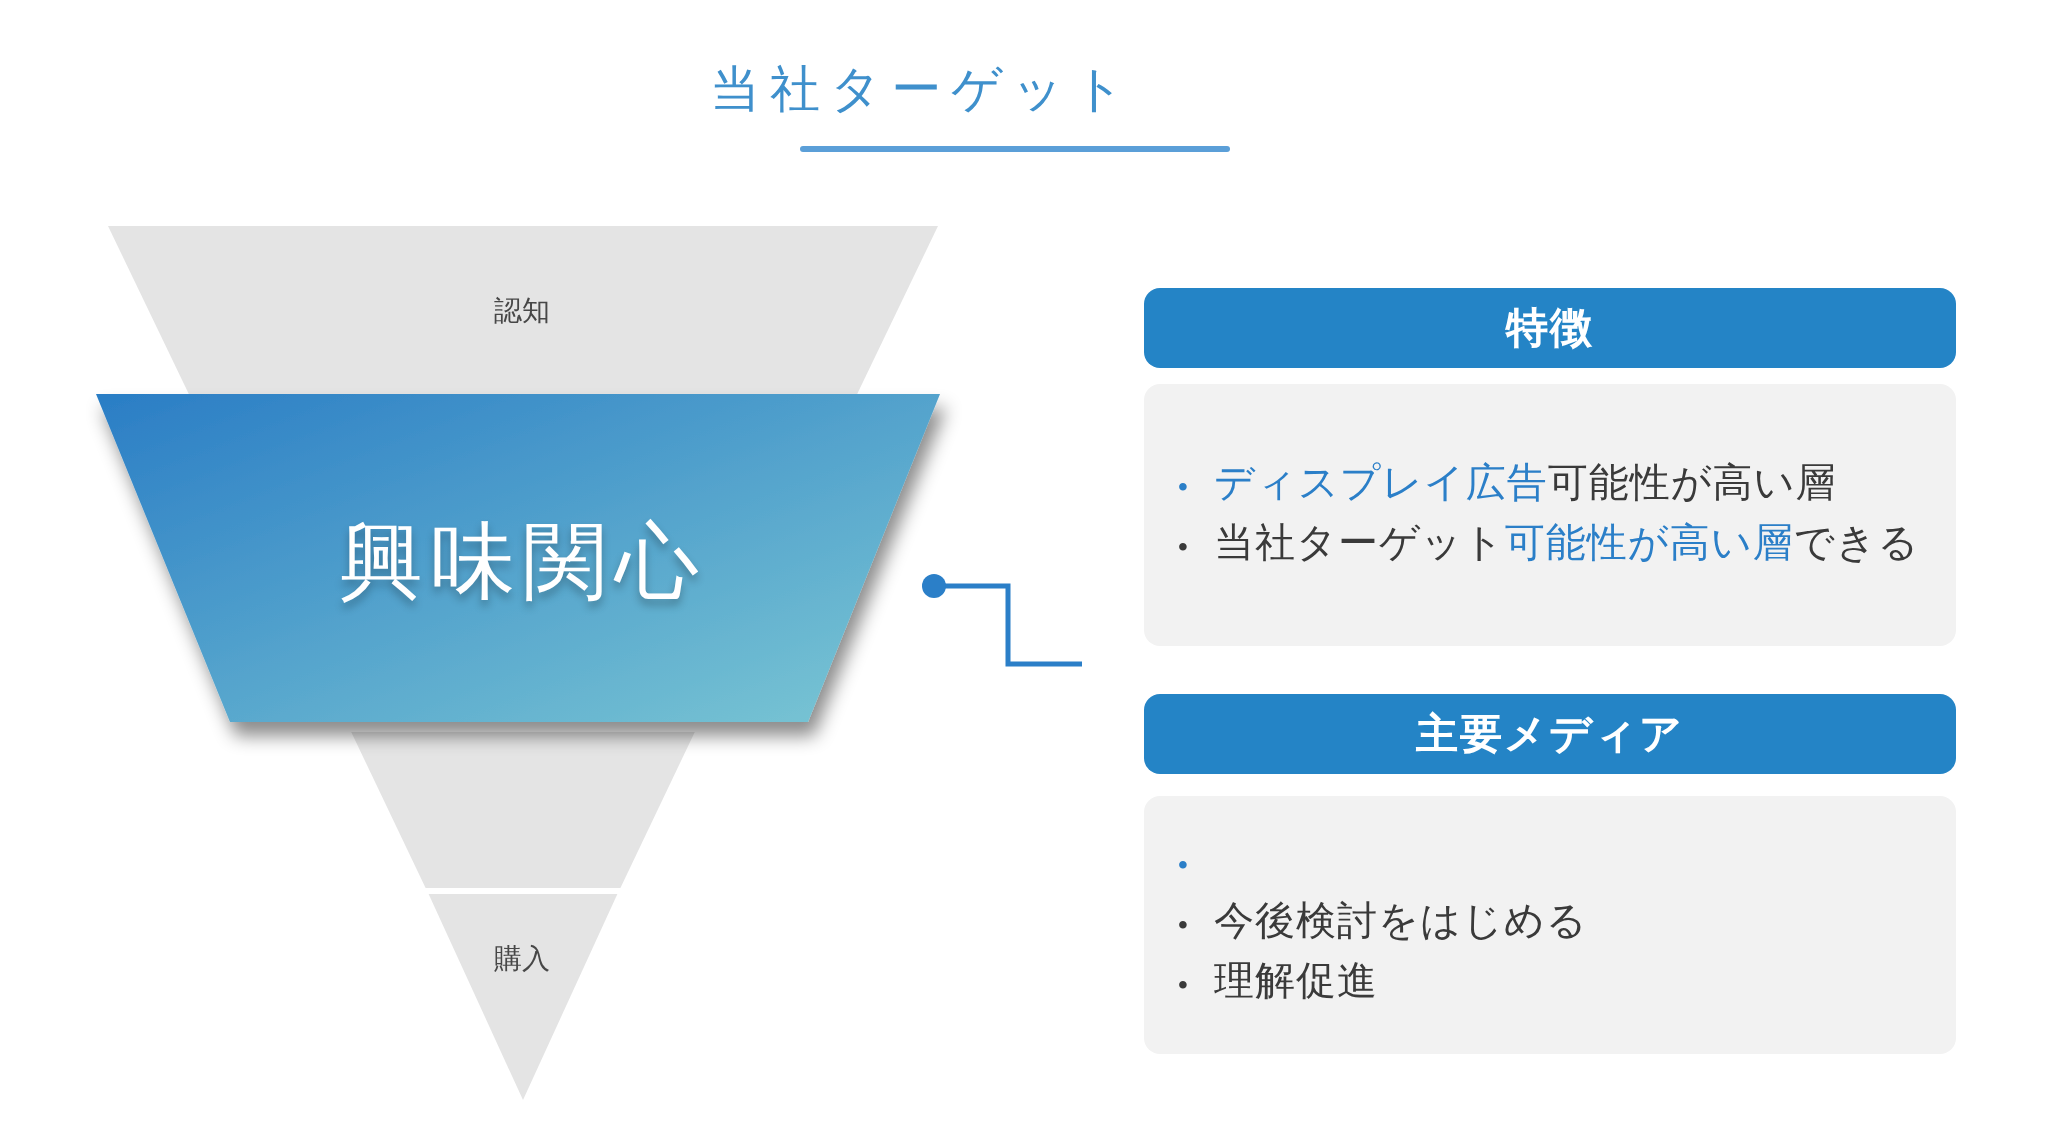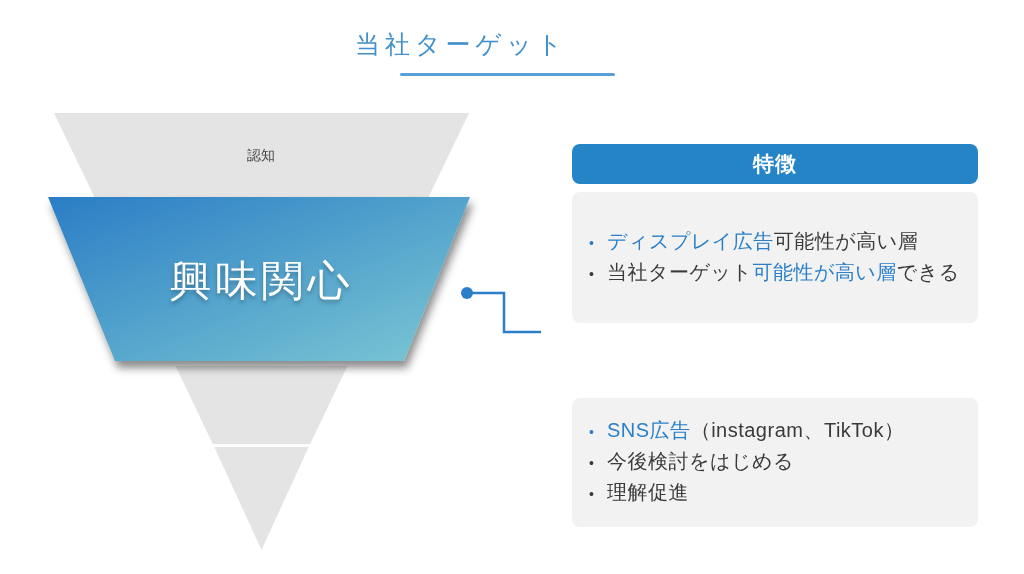--- a/index.html
+++ b/index.html
@@ -114,37 +114,38 @@
     <polygon points="214.3,447 308.7,447 261.5,550" fill="#e4e4e4"></polygon>
 
     <polygon points="48,197 470,197 404,361 115,361" fill="url(#bandGrad)" filter="url(#bandShadow)"></polygon>
 
     <polyline points="467,293 504,293 504,332 541,332" fill="none" stroke="#2b7fc8" stroke-width="2.5"></polyline>
     <circle cx="467" cy="293" r="6" fill="#2b7fc8"></circle>
   </svg>
 
   <div class="funnel-label label-awareness">認知</div>
   <div class="funnel-label label-interest">興味関心</div>
+  <div class="funnel-label label-purchase">購入</div>
 
   <div class="panel-header p1">特徴</div>
   <div class="panel-body p1">
       <div class="bullet-line">
         <span class="dot accent">•</span>
         <span class="line-text"><span class="accent-text">ディスプレイ広告</span><span>可能性が高い層</span></span>
       </div>
       <div class="bullet-line">
         <span class="dot">•</span>
         <span class="line-text"><span>当社ターゲット</span><span class="accent-text">可能性が高い層</span><span>できる</span></span>
       </div>
     </div>
 
+  <div class="panel-header p2">主要メディア</div>
   <div class="panel-body p2">
       <div class="bullet-line">
         <span class="dot accent">•</span>
-        <span class="line-text"><span class="accent-text">SNS広告</span><span>（instagram、TikTok）</span></span>
       </div>
       <div class="bullet-line">
         <span class="dot">•</span>
         <span class="line-text"><span>今後検討をはじめる</span></span>
       </div>
       <div class="bullet-line">
         <span class="dot">•</span>
         <span class="line-text"><span>理解促進</span></span>
       </div>
     </div>

